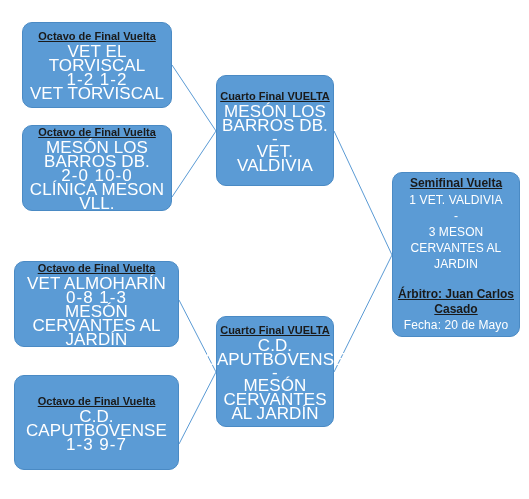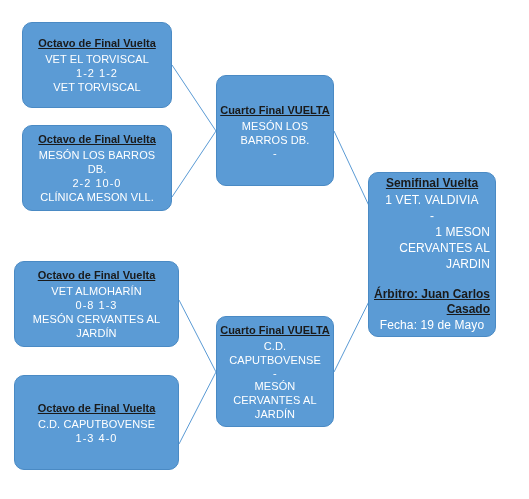--- a/index.html
+++ b/index.html
@@ -45,40 +45,40 @@
     color: #1a1a1a;
     font-weight: bold;
     text-decoration: underline;
     font-size: 11px;
     line-height: 14px;
     margin-bottom: 2px;
     white-space: nowrap;
   }
   .box-line {
     color: #ffffff;
-    font-size: 11px;
+    font-size: 17px;
     line-height: 14px;
     letter-spacing: 0.1px;
   }
   .box-line.score {
     letter-spacing: 1px;
   }
   .box-line.dash {
     line-height: 12px;
   }
   
   #r16-1 { left: 22px;  top: 22px;  width: 150px; height: 86px; }
   #r16-2 { left: 22px;  top: 125px; width: 150px; height: 86px; }
   #r16-3 { left: 14px;  top: 261px; width: 165px; height: 86px; }
   #r16-4 { left: 14px;  top: 375px; width: 165px; height: 95px; }
   
   #qf-1 { left: 216px; top: 75px;  width: 118px; height: 111px; }
   #qf-2 { left: 216px; top: 316px; width: 118px; height: 111px; }
   
-  #sf-1 { left: 368px; top: 172px; width: 128px; height: 165px; text-align: right; }
+  #sf-1 { left: 392px; top: 172px; width: 128px; height: 165px; }
   #sf-1 .box-title { font-size: 12px; }
   #sf-1 .box-line { font-size: 12px; line-height: 16px; }
   #sf-1 .ref {
     color: #1a1a1a;
     font-weight: bold;
     text-decoration: underline;
     font-size: 12px;
     line-height: 15px;
     margin-top: 15px;
   }
@@ -103,52 +103,53 @@
   <div class="match-box" id="r16-1">
     <div class="box-title">Octavo de Final Vuelta</div>
     <div class="box-line">VET EL TORVISCAL</div>
     <div class="box-line score">1-2  1-2</div>
     <div class="box-line">VET TORVISCAL</div>
   </div>
 
   <div class="match-box" id="r16-2">
     <div class="box-title">Octavo de Final Vuelta</div>
     <div class="box-line">MESÓN LOS BARROS DB.</div>
-    <div class="box-line score">2-2  10-0</div>
+    <div class="box-line score">2-0  10-0</div>
     <div class="box-line">CLÍNICA MESON VLL.</div>
   </div>
 
   <div class="match-box" id="r16-3">
     <div class="box-title">Octavo de Final Vuelta</div>
     <div class="box-line">VET ALMOHARÍN</div>
     <div class="box-line score">0-8  1-3</div>
     <div class="box-line">MESÓN CERVANTES AL JARDÍN</div>
   </div>
 
   <div class="match-box" id="r16-4">
     <div class="box-title">Octavo de Final Vuelta</div>
     <div class="box-line">C.D. CAPUTBOVENSE</div>
-    <div class="box-line score">1-3  4-0</div>
+    <div class="box-line score">1-3  9-7</div>
   </div>
 
   <div class="match-box" id="qf-1">
     <div class="box-title">Cuarto Final VUELTA</div>
     <div class="box-line">MESÓN LOS BARROS DB.</div>
     <div class="box-line dash">-</div>
+    <div class="box-line">VET. VALDIVIA</div>
   </div>
 
   <div class="match-box" id="qf-2">
     <div class="box-title">Cuarto Final VUELTA</div>
     <div class="box-line">C.D. CAPUTBOVENSE</div>
     <div class="box-line dash">-</div>
     <div class="box-line">MESÓN CERVANTES AL JARDÍN</div>
   </div>
 
   <div class="match-box" id="sf-1">
     <div class="box-title">Semifinal Vuelta</div>
     <div class="box-line">1 VET. VALDIVIA</div>
     <div class="box-line dash">-</div>
-    <div class="box-line">1 MESON CERVANTES AL JARDIN</div>
+    <div class="box-line">3 MESON CERVANTES AL JARDIN</div>
     <div class="ref">Árbitro:  Juan Carlos Casado</div>
-    <div class="box-line">Fecha: 19 de Mayo</div>
+    <div class="box-line">Fecha: 20 de Mayo</div>
   </div>
 
 </div>
 
 </body></html>

